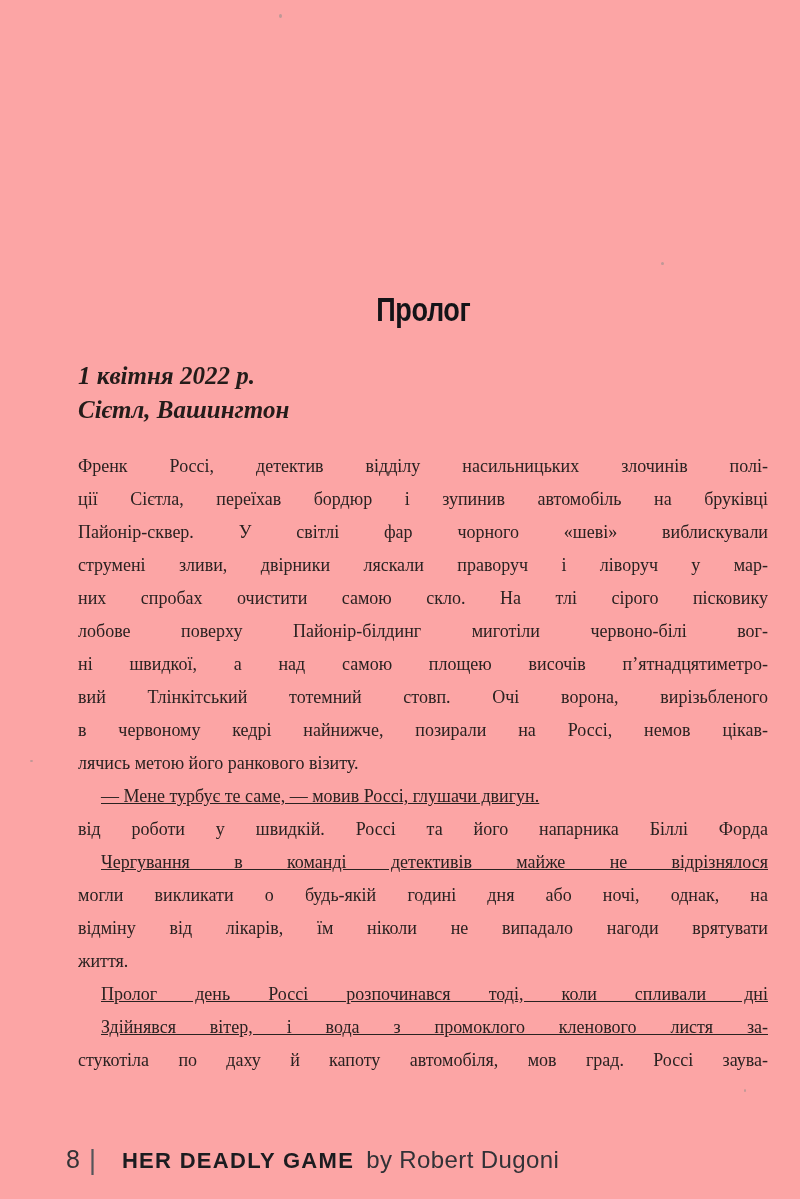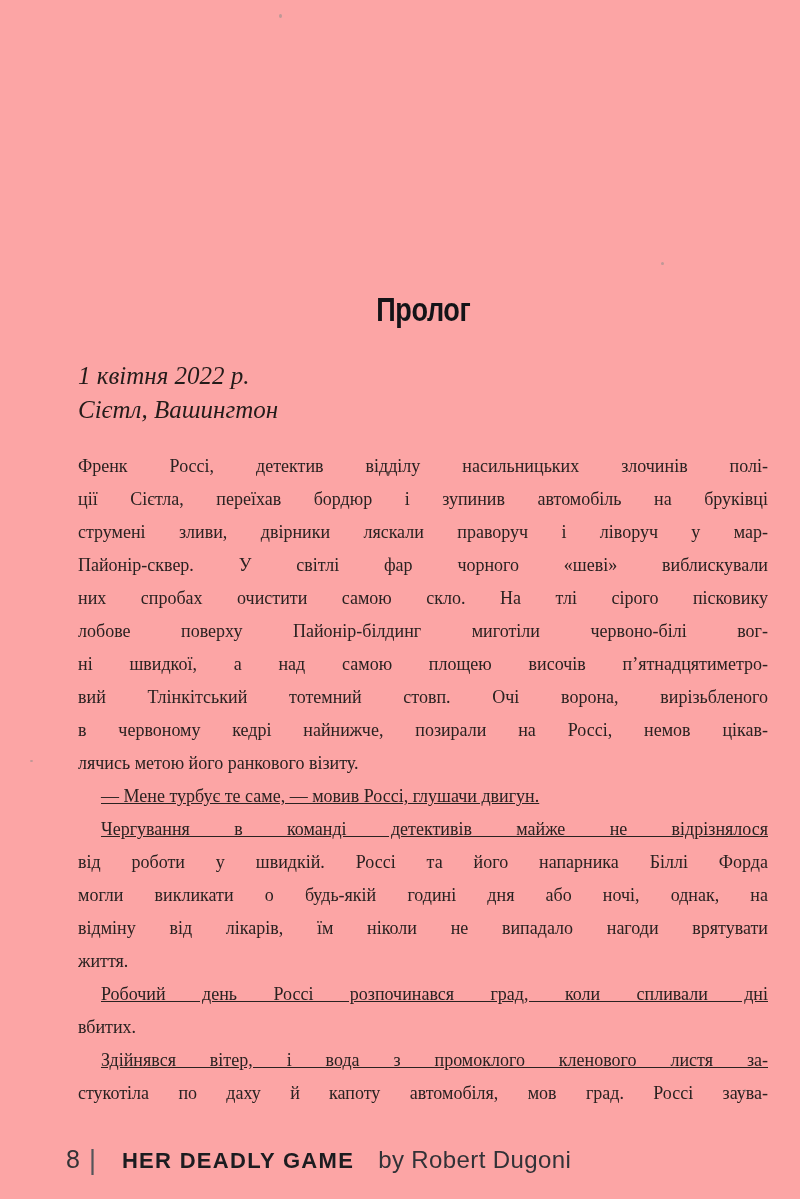--- a/index.html
+++ b/index.html
@@ -30,21 +30,21 @@
     display: inline-block;
     transform: scaleX(0.82);
     transform-origin: 50% 50%;
     letter-spacing: -0.5px;
   }
   
   .dateline {
     position: absolute;
     left: 78px;
     top: 359px;
-    font-weight: 400;
+    font-weight: 700;
     font-style: italic;
     font-size: 25px;
     line-height: 34px;
     color: #241c1a;
   }
   
   .bodytext {
     position: absolute;
     left: 78px;
     top: 450px;
@@ -82,21 +82,21 @@
   }
   .footer .book {
     font-size: 22px;
     font-weight: 700;
     letter-spacing: 1.3px;
     color: #1c1c20;
     margin-left: 16px;
   }
   .footer .by {
     font-size: 24px;
-    margin-left: 24px;
+    margin-left: 12px;
     letter-spacing: 0.4px;
     color: #323237;
   }
   
   .speck {
     position: absolute;
     border-radius: 50%;
     background: #8e8e8a;
     opacity: 0.55;
   }
@@ -111,45 +111,44 @@
   <div class="dateline">
     <div>1 квітня 2022 р.</div>
     <div>Сієтл, Вашингтон</div>
   </div>
 
   <div class="bodytext">
 
     <div class="para">
       <div class="ln">Френк Россі, детектив відділу насильницьких злочинів полі-</div>
       <div class="ln">ції Сієтла, переїхав бордюр і зупинив автомобіль на бруківці</div>
+      <div class="ln">Пайонір-сквер. У світлі фар чорного «шеві» виблискували</div>
       <div class="ln">струмені зливи, двірники ляскали праворуч і ліворуч у мар-</div>
-      <div class="ln">Пайонір-сквер. У світлі фар чорного «шеві» виблискували</div>
       <div class="ln">них спробах очистити самою скло. На тлі сірого пісковику</div>
       <div class="ln">лобове поверху Пайонір-білдинг миготіли червоно-білі вог-</div>
       <div class="ln">ні швидкої, а над самою площею височів п’ятнадцятиметро-</div>
       <div class="ln">вий Тлінкітський тотемний стовп. Очі ворона, вирізьбленого</div>
       <div class="ln">в червоному кедрі найнижче, позирали на Россі, немов цікав-</div>
       <div class="ln last">лячись метою його ранкового візиту.</div>
     </div>
 
     <div class="para">
       <div class="ln last ind">— Мене турбує те саме, — мовив Россі, глушачи двигун.</div>
     </div>
 
     <div class="para">
+      <div class="ln">від роботи у швидкій. Россі та його напарника Біллі Форда</div>
       <div class="ln ind">Чергування в команді детективів майже не відрізнялося</div>
-      <div class="ln">від роботи у швидкій. Россі та його напарника Біллі Форда</div>
       <div class="ln">могли викликати о будь-якій годині дня або ночі, однак, на</div>
       <div class="ln">відміну від лікарів, їм ніколи не випадало нагоди врятувати</div>
       <div class="ln last">життя.</div>
     </div>
 
     <div class="para">
-      <div class="ln ind">Робочий день Россі розпочинався град, коли спливали дні</div>
-      <div class="ln last">вбитих.</div>
+      <div class="ln ind">Пролог день Россі розпочинався тоді, коли спливали дні</div>
     </div>
 
     <div class="para">
       <div class="ln ind">Здійнявся вітер, і вода з промоклого кленового листя за-</div>
       <div class="ln">стукотіла по даху й капоту автомобіля, мов град. Россі заува-</div>
     </div>
 
   </div>
 
   <div class="footer">

